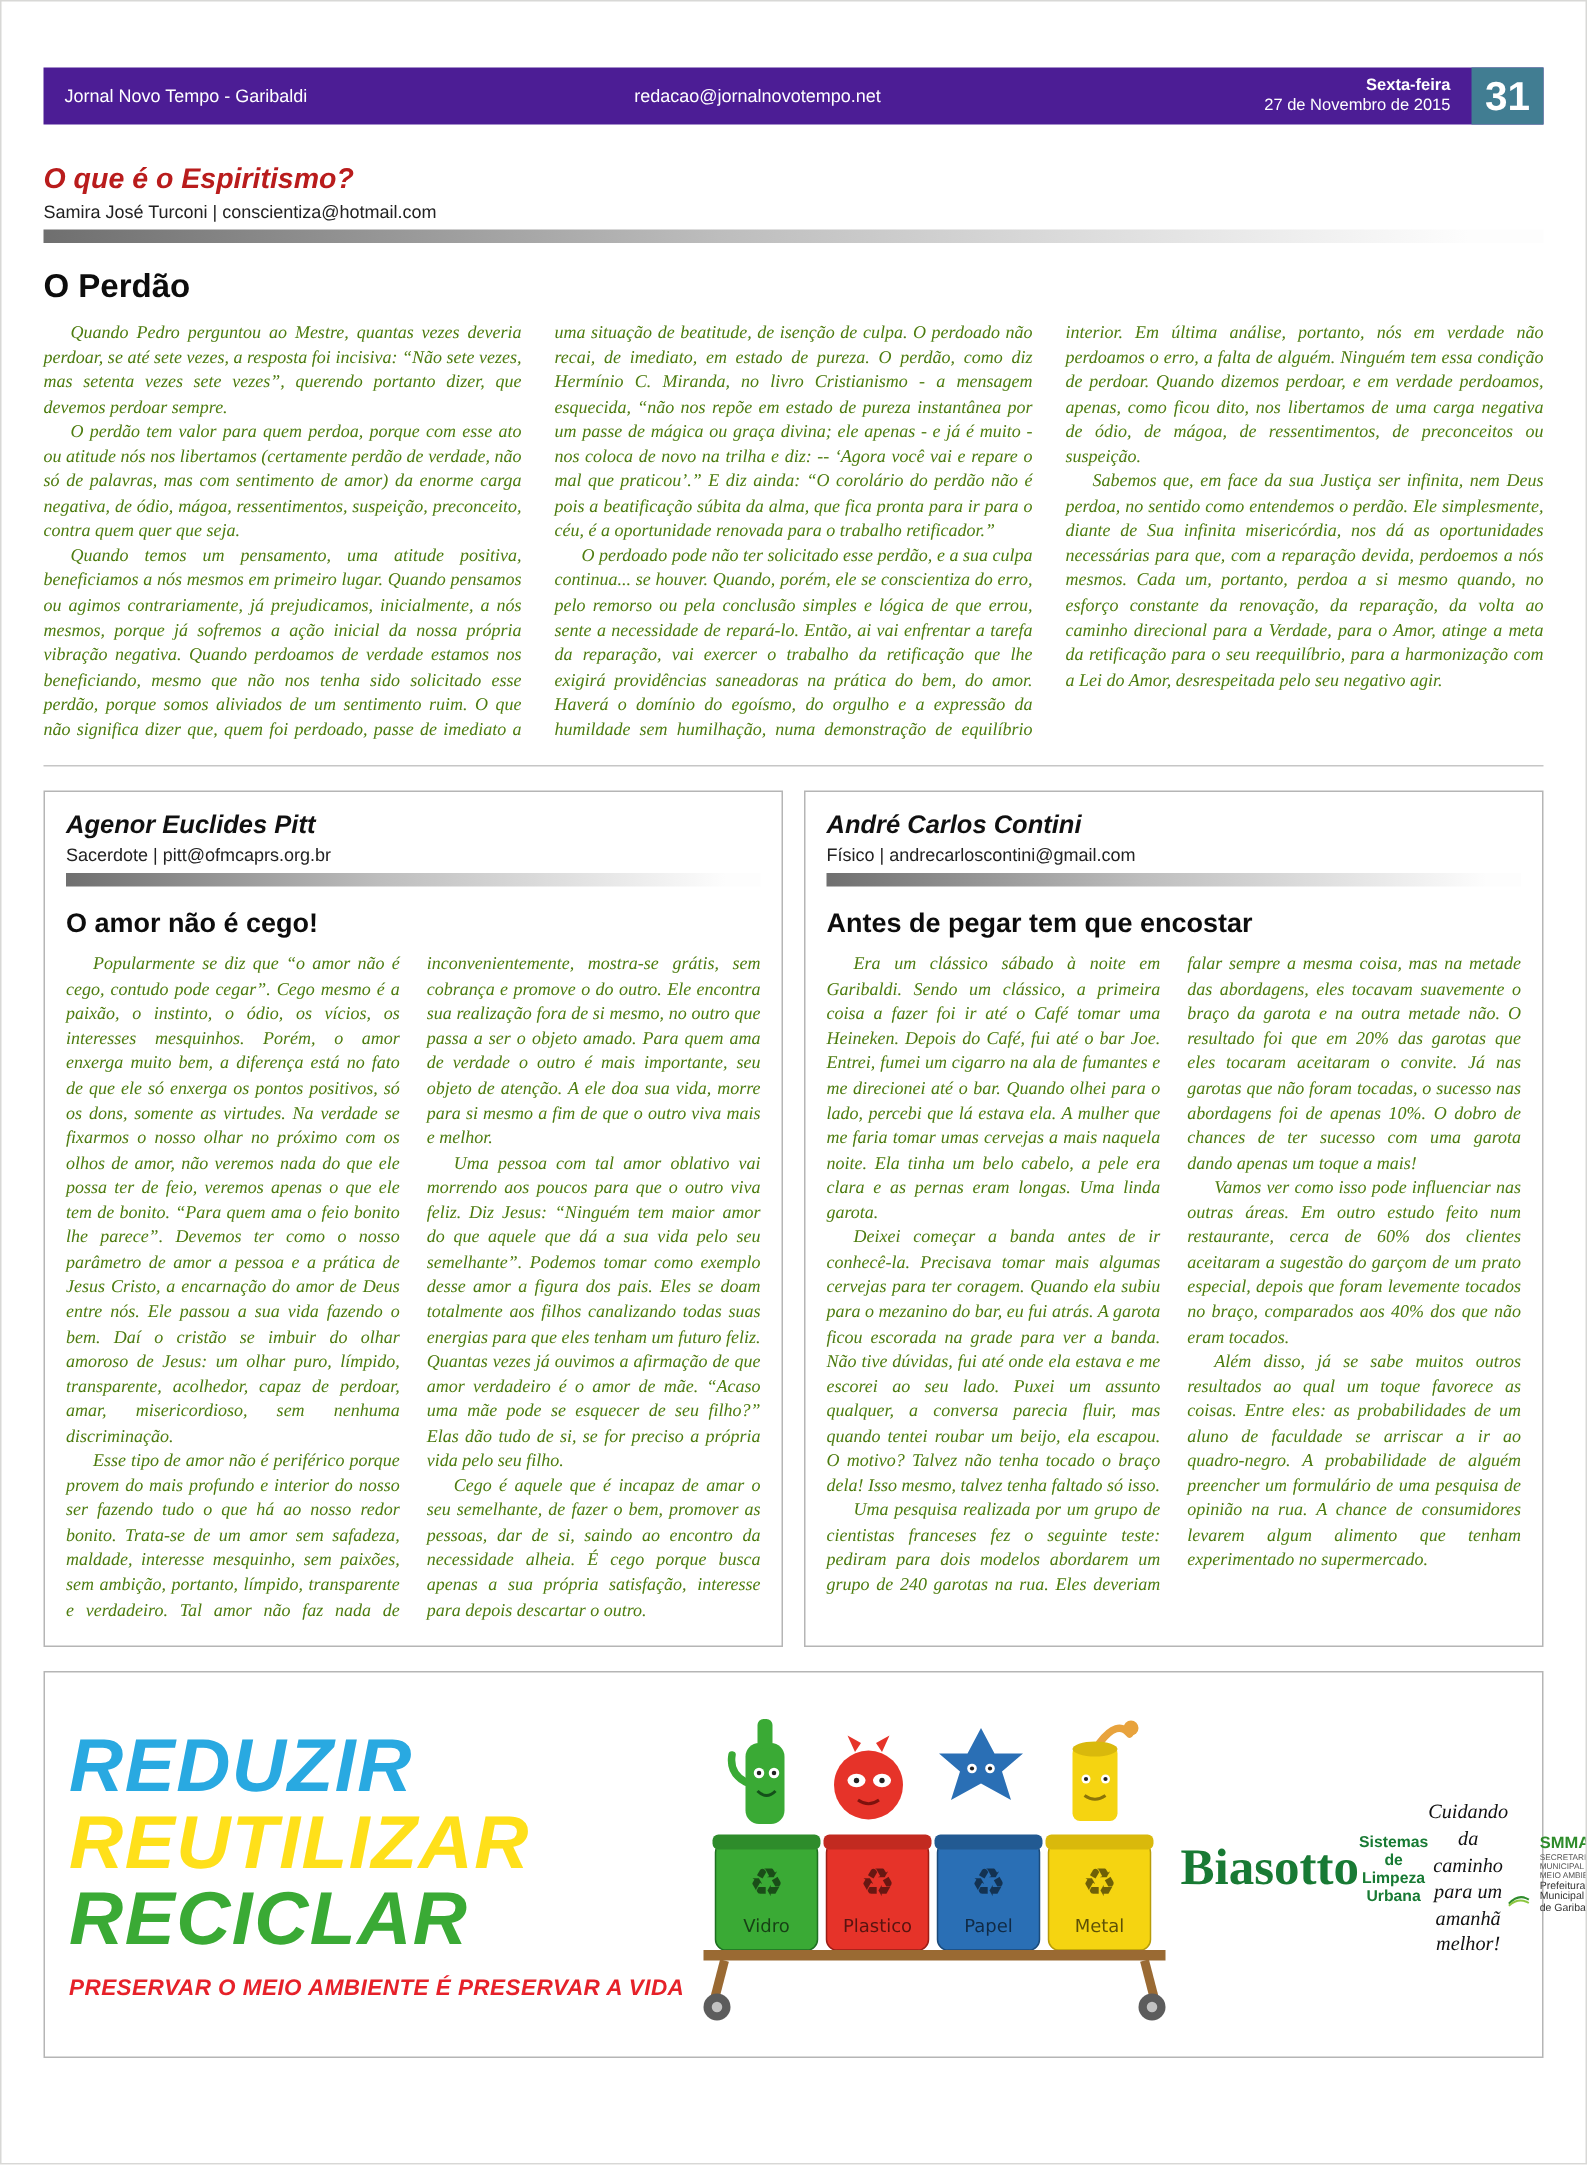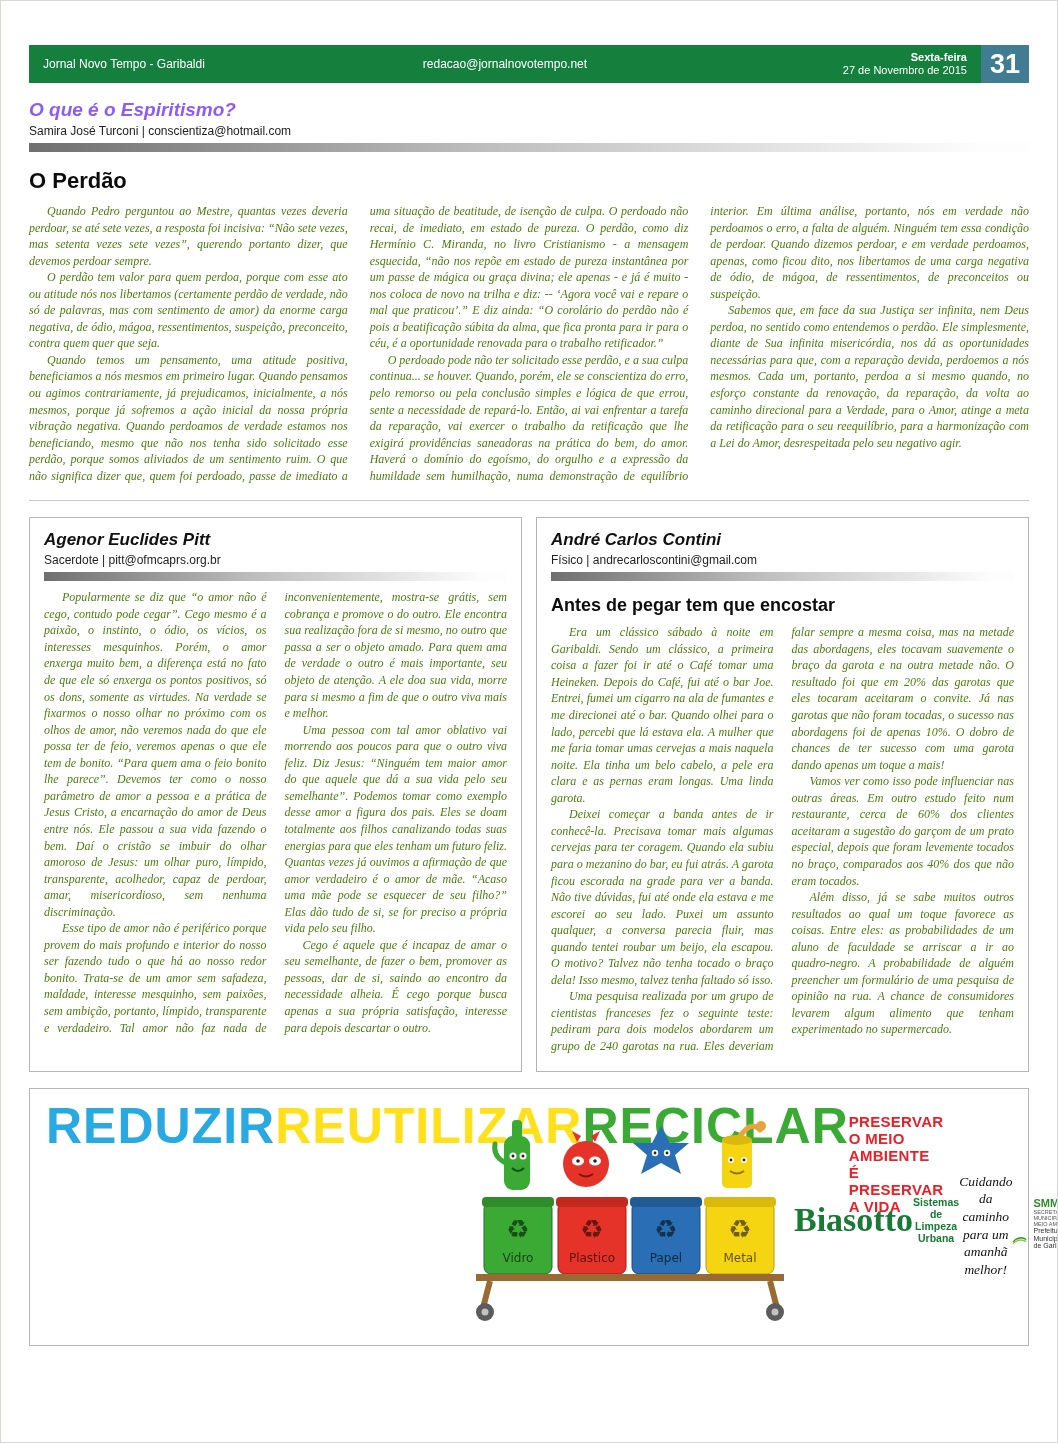--- a/index.html
+++ b/index.html
@@ -4,51 +4,51 @@
 <style>
   * { box-sizing: border-box; margin: 0; padding: 0; }
   html,body { background: #ececea; }
   body { font-family: "Liberation Sans", sans-serif; }
   .page {
     width: 1058px; height: 1443px; margin: 0 auto; background: #ffffff;
     padding: 44px 28px 20px 28px; position: relative; overflow: hidden;
     border: 1px solid #d8d8d6;
   }
   
-  .topbar { display: flex; align-items: stretch; height: 38px; background: #15803d; color: #fff; }
+  .topbar { display: flex; align-items: stretch; height: 38px; background: #4c1d95; color: #fff; }
   .topbar-main { flex: 1; display: flex; align-items: center; padding: 0 14px; gap: 10px; }
   .tb-left { flex: 1; font-size: 12px; text-align: left; }
   .tb-center { flex: 1; font-size: 12px; text-align: center; }
   .tb-right { flex: 1; text-align: right; line-height: 1.15; }
   .tb-right .weekday { font-size: 11px; font-weight: bold; display: block; }
   .tb-right .date { font-size: 11px; display: block; }
   .pagenum-box { width: 48px; background: #417d92; display: flex; align-items: center; justify-content: center;
     font-size: 27px; font-weight: bold; color: #fff; }
   
-  .sec-title { font-size: 19px; font-weight: bold; font-style: italic; color: #8b5cf6; margin-top: 16px; }
+  .sec-title { font-size: 19px; font-weight: bold; font-style: italic; color: #b91c1c; margin-top: 26px; }
   .byline { font-size: 12px; color: #222; margin: 3px 0 5px 0; }
   .grad-rule { height: 9px; background: linear-gradient(to right, #6f6f6f 0%, #bdbdbd 45%, #fdfdfd 95%); }
   .art-title { font-size: 22px; font-weight: bold; color: #0d0d0d; margin: 16px 0 9px 0; }
   
   .bodytext p {
     font-family: "Liberation Serif", serif; font-style: italic;
     font-size: 12px; line-height: 1.38; text-align: justify; text-indent: 18px;
     color: #4d7c0f; margin: 0;
   }
   .cols3 { column-count: 3; column-gap: 22px; }
   .cols2 { column-count: 2; column-gap: 18px; margin-top: 8px; }
   .hrline { border: 0; border-top: 1px solid #c6c6c6; margin: 16px 0 0 0; }
   
   .row2 { display: flex; gap: 14px; margin-top: 16px; }
   .artbox { flex: 1; border: 1px solid #b5b5b5; padding: 12px 14px 16px 14px; background: #fff; }
   .author { font-size: 17px; font-weight: bold; font-style: italic; color: #111; }
   .artbox .art-title { font-size: 18px; margin: 14px 0 6px 0; }
   
   .ad { margin-top: 16px; border: 1px solid #b5b5b5; height: 258px; display: flex; padding: 12px 16px; gap: 8px; }
-  .ad-words { width: 420px; display: flex; flex-direction: row; justify-content: space-between; }
+  .ad-words { width: 420px; display: flex; flex-direction: column; justify-content: center; font-style: italic; }
   .bigword { font-size: 50px; font-weight: bold; letter-spacing: 1px; line-height: 1.02;
     font-family: "Liberation Sans", sans-serif; }
   .w-reduzir { color: #29a9e1; }
   .w-reutilizar { color: #ffe01a; }
   .w-reciclar { color: #3aaa35; }
   .ad-slogan { color: #e62129; font-size: 15px; font-weight: bold; margin-top: 12px; letter-spacing: 0.3px; }
   .ad-art { flex: 1; display: flex; align-items: center; justify-content: center; }
   .ad-brand { width: 225px; display: flex; flex-direction: row; align-items: center; text-align: center; padding-top: 4px; }
   .brand-name { font-family: "Liberation Serif", serif; font-size: 34px; font-weight: bold; color: #187a34; line-height: 1; margin-top: 2px; }
   .brand-sub { font-size: 10.5px; color: #187a34; font-weight: bold; margin-top: 2px; }
@@ -93,20 +93,21 @@
   </section>
 
   <hr class="hrline">
 
   <div class="row2">
 
     <article class="artbox">
       <h2 class="author">Agenor Euclides Pitt</h2>
       <div class="byline">Sacerdote | pitt@ofmcaprs.org.br</div>
       <div class="grad-rule"></div>
+      <h1 class="art-title">O amor não é cego!</h1>
       <div class="bodytext cols2">
         <p>Popularmente se diz que “o amor não é cego, contudo pode cegar”. Cego mesmo é a paixão, o instinto, o ódio, os vícios, os interesses mesquinhos. Porém, o amor enxerga muito bem, a diferença está no fato de que ele só enxerga os pontos positivos, só os dons, somente as virtudes. Na verdade se fixarmos o nosso olhar no próximo com os olhos de amor, não veremos nada do que ele possa ter de feio, veremos apenas o que ele tem de bonito. “Para quem ama o feio bonito lhe parece”. Devemos ter como o nosso parâmetro de amor a pessoa e a prática de Jesus Cristo, a encarnação do amor de Deus entre nós. Ele passou a sua vida fazendo o bem. Daí o cristão se imbuir do olhar amoroso de Jesus: um olhar puro, límpido, transparente, acolhedor, capaz de perdoar, amar, misericordioso, sem nenhuma discriminação.</p>
         <p>Esse tipo de amor não é periférico porque provem do mais profundo e interior do nosso ser fazendo tudo o que há ao nosso redor bonito. Trata-se de um amor sem safadeza, maldade, interesse mesquinho, sem paixões, sem ambição, portanto, límpido, transparente e verdadeiro. Tal amor não faz nada de inconvenientemente, mostra-se grátis, sem cobrança e promove o do outro. Ele encontra sua realização fora de si mesmo, no outro que passa a ser o objeto amado. Para quem ama de verdade o outro é mais importante, seu objeto de atenção. A ele doa sua vida, morre para si mesmo a fim de que o outro viva mais e melhor.</p>
         <p>Uma pessoa com tal amor oblativo vai morrendo aos poucos para que o outro viva feliz. Diz Jesus: “Ninguém tem maior amor do que aquele que dá a sua vida pelo seu semelhante”. Podemos tomar como exemplo desse amor a figura dos pais. Eles se doam totalmente aos filhos canalizando todas suas energias para que eles tenham um futuro feliz. Quantas vezes já ouvimos a afirmação de que amor verdadeiro é o amor de mãe. “Acaso uma mãe pode se esquecer de seu filho?” Elas dão tudo de si, se for preciso a própria vida pelo seu filho.</p>
         <p>Cego é aquele que é incapaz de amar o seu semelhante, de fazer o bem, promover as pessoas, dar de si, saindo ao encontro da necessidade alheia. É cego porque busca apenas a sua própria satisfação, interesse para depois descartar o outro.</p>
       </div>
     </article>
 
     <article class="artbox">
       <h2 class="author">André Carlos Contini</h2>

